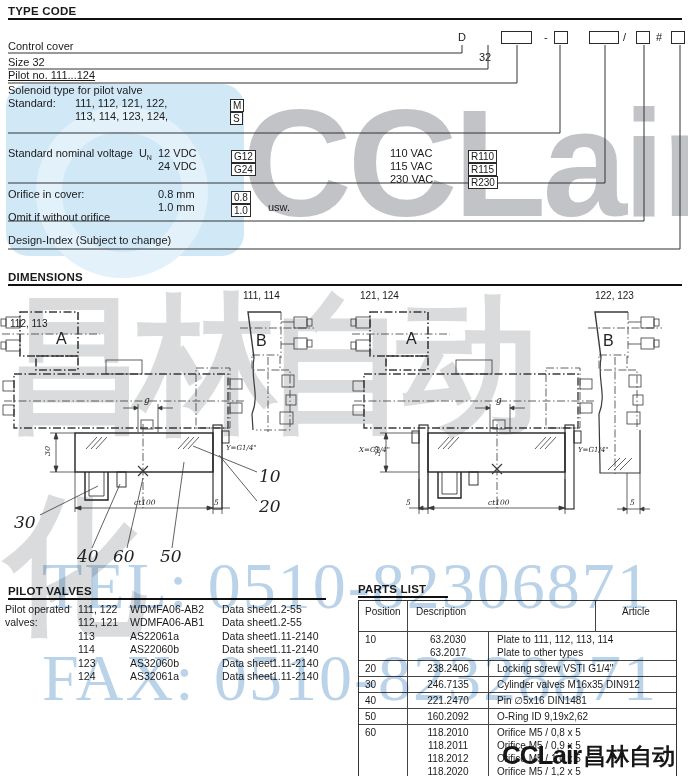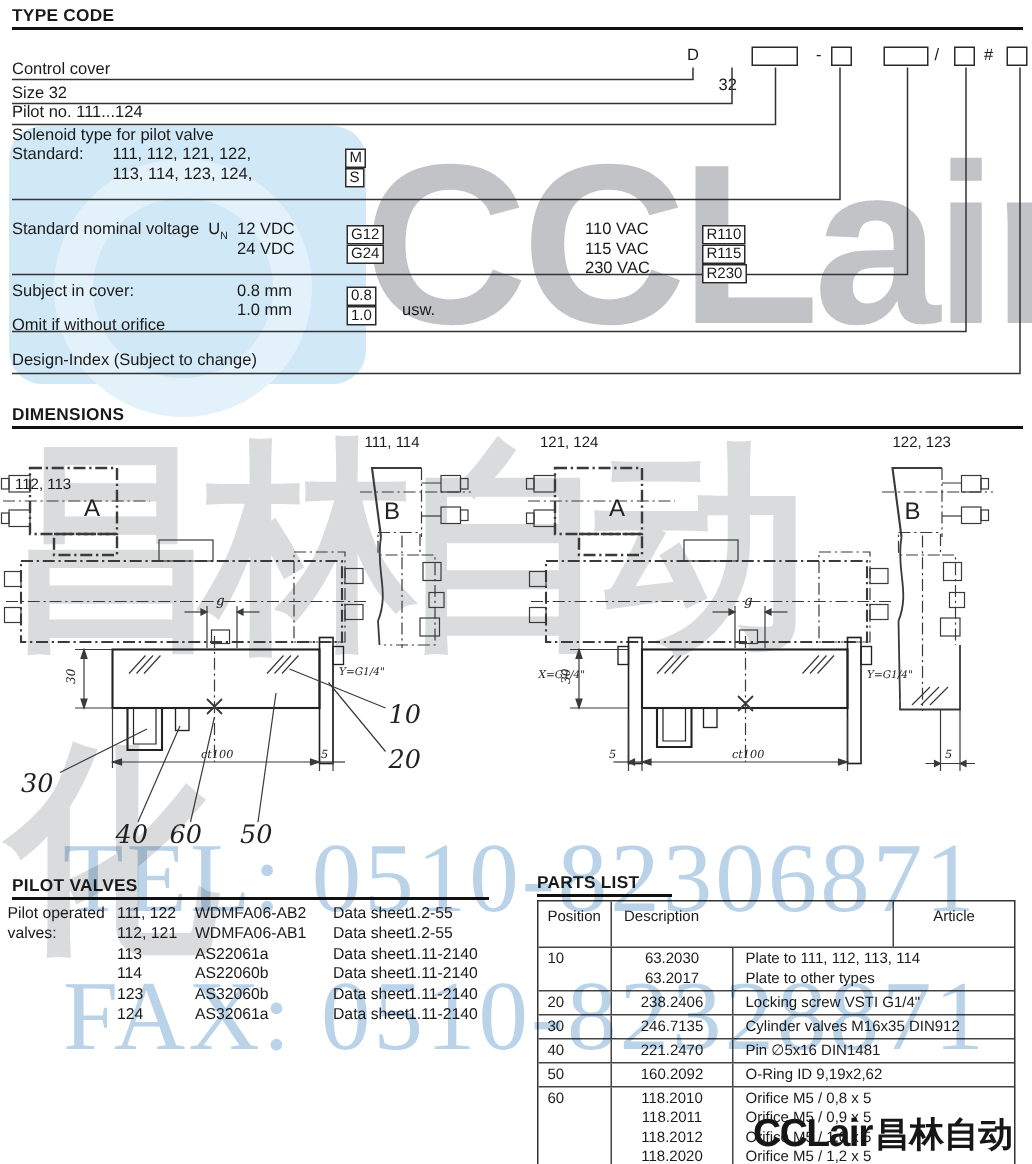--- a/index.html
+++ b/index.html
@@ -74,41 +74,41 @@
       <path d="M8 83 H517 V45"></path>
       <path d="M8 133 H560 V45"></path>
       <path d="M8 183 H605 V45"></path>
       <path d="M8 221 H644 V45"></path>
       <path d="M8 249 H680 V45"></path>
     </g>
   </svg>
 
   <div class="abs t11" style="left:8px;top:40px;">Control cover</div>
   <div class="abs t11" style="left:8px;top:56px;">Size 32</div>
-  <div class="abs t11" style="left:8px;top:69px;">Pilot no.  111...124</div>
+  <div class="abs t11" style="left:8px;top:69px;text-decoration:underline;">Pilot no.  111...124</div>
   <div class="abs t11" style="left:8px;top:84px;">Solenoid type for pilot valve</div>
   <div class="abs t11" style="left:8px;top:97px;">Standard:</div>
   <div class="abs t11" style="left:75px;top:97px;">111, 112, 121, 122,</div>
   <div class="abs" style="left:230px;top:95px;"><span class="inlbox">M</span></div>
   <div class="abs t11" style="left:75px;top:110px;">113, 114, 123, 124,</div>
   <div class="abs" style="left:230px;top:108px;"><span class="inlbox">S</span></div>
 
   <div class="abs t11" style="left:8px;top:147px;"><span>Standard nominal voltage</span>&nbsp;&nbsp;<span>U</span><sub>N</sub></div>
   <div class="abs t11" style="left:158px;top:147px;">12 VDC</div>
   <div class="abs" style="left:231px;top:146px;"><span class="inlbox">G12</span></div>
   <div class="abs t11" style="left:390px;top:147px;">110 VAC</div>
   <div class="abs" style="left:468px;top:146px;"><span class="inlbox">R110</span></div>
   <div class="abs t11" style="left:158px;top:160px;">24 VDC</div>
   <div class="abs" style="left:231px;top:159px;text-align:center;"><span class="inlbox">G24</span></div>
   <div class="abs t11" style="left:390px;top:160px;">115 VAC</div>
   <div class="abs" style="left:468px;top:159px;"><span class="inlbox">R115</span></div>
   <div class="abs t11" style="left:390px;top:173px;">230 VAC</div>
   <div class="abs" style="left:468px;top:172px;"><span class="inlbox">R230</span></div>
 
-  <div class="abs t11" style="left:8px;top:188px;">Subject in cover:</div>
+  <div class="abs t11" style="left:8px;top:188px;">Orifice in cover:</div>
   <div class="abs t11" style="left:158px;top:188px;">0.8 mm</div>
   <div class="abs" style="left:231px;top:187px;"><span class="inlbox">0.8</span></div>
   <div class="abs t11" style="left:158px;top:201px;">1.0 mm</div>
   <div class="abs" style="left:231px;top:200px;"><span class="inlbox">1.0</span></div>
   <div class="abs t11" style="left:268px;top:201px;">usw.</div>
   <div class="abs t11" style="left:8px;top:211px;">Omit if without orifice</div>
   <div class="abs t11" style="left:8px;top:234px;">Design-Index (Subject to change)</div>
 
   <div class="abs hd" style="left:8px;top:271px;text-align:right;">DIMENSIONS</div>
   <div class="rule" style="left:8px;top:284px;width:674px;"></div>

